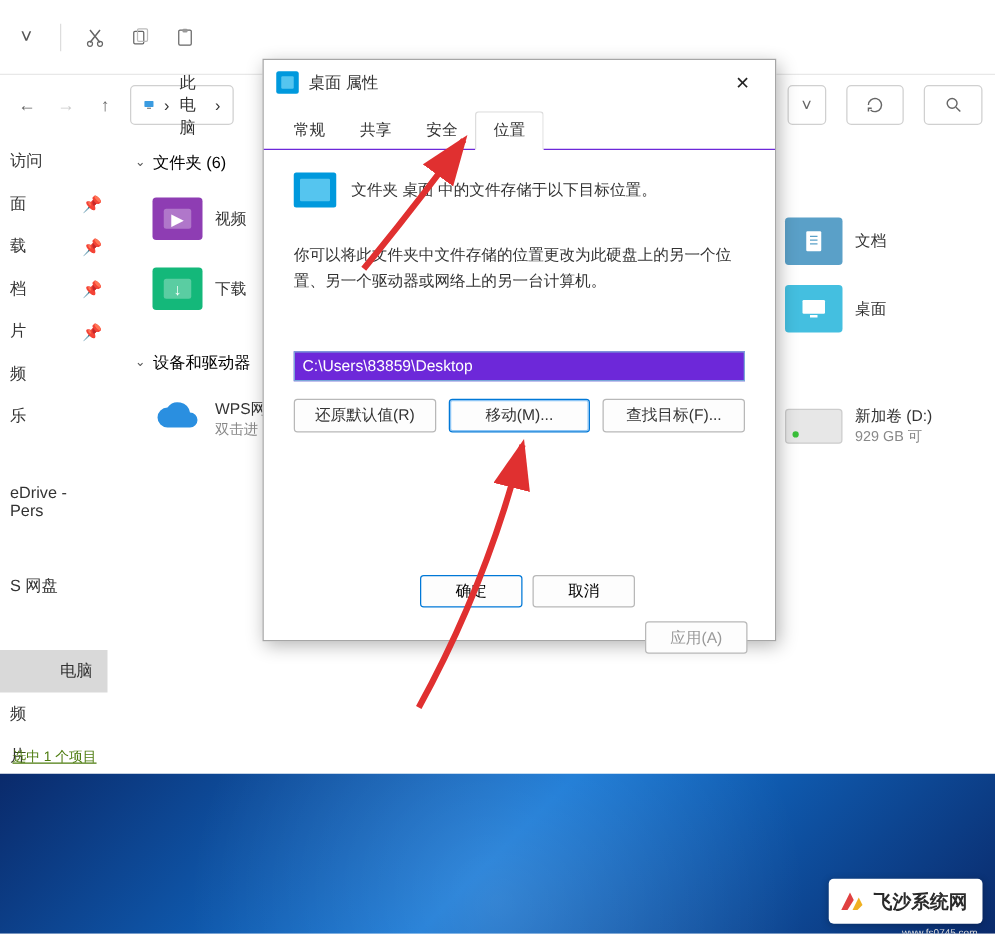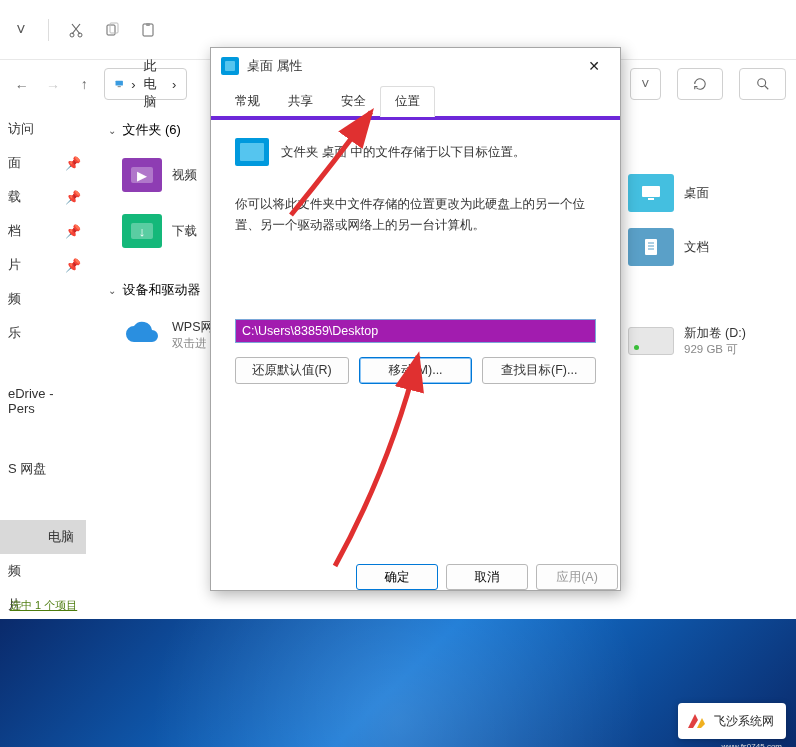--- a/index.html
+++ b/index.html
@@ -43,55 +43,55 @@
 .ri-doc { background:#5aa0c8; display:flex; align-items:center; justify-content:center; }
 .ri-desk { background:#44bfe0; display:flex; align-items:center; justify-content:center; }
 .ri-drive { background:#e7e7e7; border:1px solid #ccc; border-radius:3px; height:28px; width:46px; position:relative; }
 .ri-drive::after { content:""; position:absolute; left:5px; bottom:4px; width:5px; height:5px; background:#3ac03a; border-radius:50%; }
 .ri-lbl { font-size:12.5px; color:#333; }
 .ri-sub { font-size:11.5px; color:#888; }
 
 .statusbar { position:absolute; bottom:134px; left:10px; font-size:11px; color:#4d7c0f;text-decoration:underline; }
 
 
-.dialog { position:absolute; left:210px; top:47px; width:411px; height:544px; background:#fff; border:1px solid #a6a6a6; box-shadow: 2px 4px 14px rgba(0,0,0,0.3); z-index:10; display:flex; flex-direction:column; }
+.dialog { position:absolute; left:210px; top:47px; width:411px; height:466px; background:#fff; border:1px solid #a6a6a6; box-shadow: 2px 4px 14px rgba(0,0,0,0.3); z-index:10; display:flex; flex-direction:column; }
 .dlg-titlebar { height:36px; display:flex; align-items:center; padding:0 6px 0 10px; }
 .dlg-ic { width:18px; height:18px; background:#0099dd; border-radius:2px; margin-right:8px; position:relative; }
 .dlg-ic::after { content:""; position:absolute; inset:4px; background:#55c5ef; border-radius:1px; }
 .dlg-title { font-size:13px; color:#333; flex:1; }
 .dlg-close { width:40px; height:30px; display:flex; align-items:center; justify-content:center; font-size:14px; color:#222; }
-.dlg-tabs { display:flex; height:32px; align-items:flex-end; padding:0 10px; gap:0; border-bottom:4px solid #6d28d9; margin-top:4px;text-align:right; }
+.dlg-tabs { display:flex; height:32px; align-items:flex-end; padding:0 10px; gap:0; border-bottom:1px solid #6d28d9; margin-top:4px;text-align:right; }
 .dlg-tab { padding:6px 14px; font-size:12.5px; color:#333; cursor:default; }
 .dlg-tab.active { border:1px solid #ddd; border-bottom:1px solid #fff; margin-bottom:-1px; background:#fff; border-radius:3px 3px 0 0; }
 .dlg-body { flex:1; padding:18px 24px 10px 24px; font-size:12.5px; color:#333; }
 .info-row { display:flex; align-items:center; gap:12px; margin-bottom:28px; }
 .info-ic { width:34px; height:28px; background:#0099dd; border-radius:2px; position:relative; }
 .info-ic::after { content:""; position:absolute; inset:5px; background:#55c5ef; border-radius:1px; }
 .desc { line-height:1.7; margin-bottom:44px; }
-.path-input { width:100%; height:24px; border:1px solid #7aa7d8; padding:2px 6px; font-size:12.5px; background:#a21caf; color:#fff;margin-top:38px; }
+.path-input { width:100%; height:24px; border:1px solid #7aa7d8; padding:2px 6px; font-size:12.5px; background:#6d28d9; color:#fff; }
 .path-input::selection { background:#0078d7; color:#fff; }
 .btn-row { display:flex; gap:10px; margin-top:14px; }
 .btn { flex:1; height:27px; border:1px solid #b8b8b8; background:#fdfdfd; font-size:12.5px; border-radius:3px; display:flex; align-items:center; justify-content:center; cursor:default; }
 .btn.hl { border:1px solid #0078d7; box-shadow:0 0 0 1px #8cc5f5 inset; }
-.dlg-footer { height:52px; display:flex; align-items:flex-end; justify-content:flex-end; padding:0 2px; gap:8px; border-top:0; }
+.dlg-footer { height:52px; display:flex; align-items:flex-start; justify-content:flex-end; padding:0 22px; gap:8px; border-top:0; }
 .fbtn { width:82px; height:26px; border:1px solid #b8b8b8; background:#fdfdfd; font-size:12.5px; border-radius:3px; display:flex; align-items:center; justify-content:center; }
 .fbtn.def { border:1px solid #0078d7; }
 .fbtn.disabled { color:#999;margin-top:37px; }
 
 
 .arrow { position:absolute; z-index:20; pointer-events:none; }
 
 
 .tbar { position:absolute; left:0; right:0; bottom:0; height:128px; background:linear-gradient(135deg,#0a2a6b 0%,#1275d4 50%,#0a2a6b 100%); }
 .tbar::before { content:""; position:absolute; inset:0; background:radial-gradient(circle at 50% 80%, rgba(255,255,255,0.15), transparent 60%); }
 
 
 .wm { position:absolute; right:10px; bottom:8px; z-index:30; display:flex; align-items:center; gap:6px; background:#fff; padding:6px 12px 6px 6px; border-radius:4px; box-shadow:0 1px 6px rgba(0,0,0,0.25); }
 .wm-logo { width:24px; height:24px; display:flex; align-items:center; justify-content:center; }
-.wm-txt { font-size:12px; font-weight:normal; color:#2a2a2a; }
+.wm-txt { font-size:15px; font-weight:bold; color:#2a2a2a; }
 .wm-sub { position:absolute; right:14px; bottom:-4px; font-size:8px; color:#ddd; z-index:30; }
 
 svg { display:block; }
 </style>
 </head>
 <body>
 
 <div class="toolbar">
   <span class="tb-ic">˅</span>
   <span class="sep"></span>
@@ -235,38 +235,38 @@
       <div>
         <div class="lbl">WPS网</div>
         <div class="sub">双击进</div>
       </div>
     </div>
   </div>
 </div>
 
 <div class="right-items">
   <div class="ri">
-    <div class="ri-ic ri-desk">
-      <svg width="22" height="18" viewBox="0 0 22 18">
-          <rect x="2" y="2" width="18" height="11" fill="#fff" rx="1"></rect>
-          <rect x="8" y="14" width="6" height="2" fill="#fff"></rect>
-        </svg>
-    </div>
-    <span class="ri-lbl">桌面</span>
-  </div>
-  <div class="ri">
     <div class="ri-ic ri-doc">
       <svg width="20" height="20" viewBox="0 0 20 20">
           <rect x="4" y="2" width="12" height="16" fill="#fff" rx="1"></rect>
           <line x1="7" y1="6" x2="13" y2="6" stroke="#5aa0c8"></line>
           <line x1="7" y1="9" x2="13" y2="9" stroke="#5aa0c8"></line>
           <line x1="7" y1="12" x2="13" y2="12" stroke="#5aa0c8"></line>
         </svg>
     </div>
     <span class="ri-lbl">文档</span>
+  </div>
+  <div class="ri">
+    <div class="ri-ic ri-desk">
+      <svg width="22" height="18" viewBox="0 0 22 18">
+          <rect x="2" y="2" width="18" height="11" fill="#fff" rx="1"></rect>
+          <rect x="8" y="14" width="6" height="2" fill="#fff"></rect>
+        </svg>
+    </div>
+    <span class="ri-lbl">桌面</span>
   </div>
   <div style="height:40px"></div>
   <div class="ri">
     <div class="ri-drive"></div>
     <div>
       <div class="ri-lbl">新加卷 (D:)</div>
       <div class="ri-sub">929 GB 可</div>
     </div>
   </div>
 </div>

